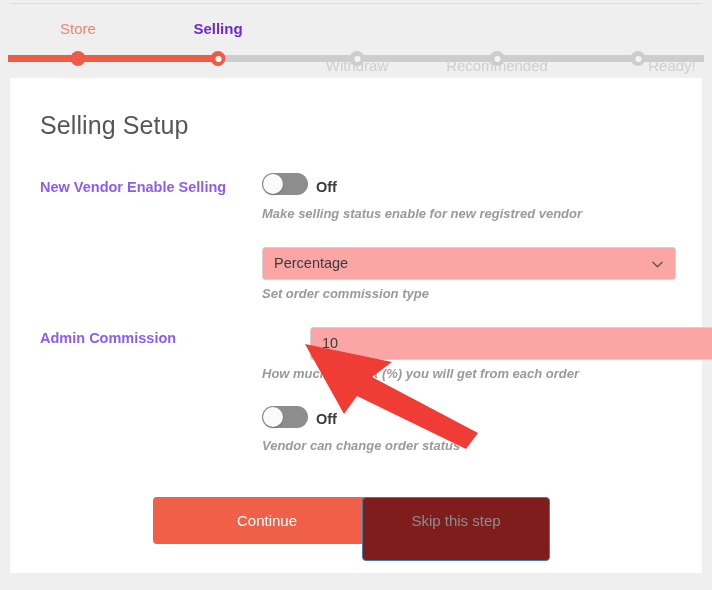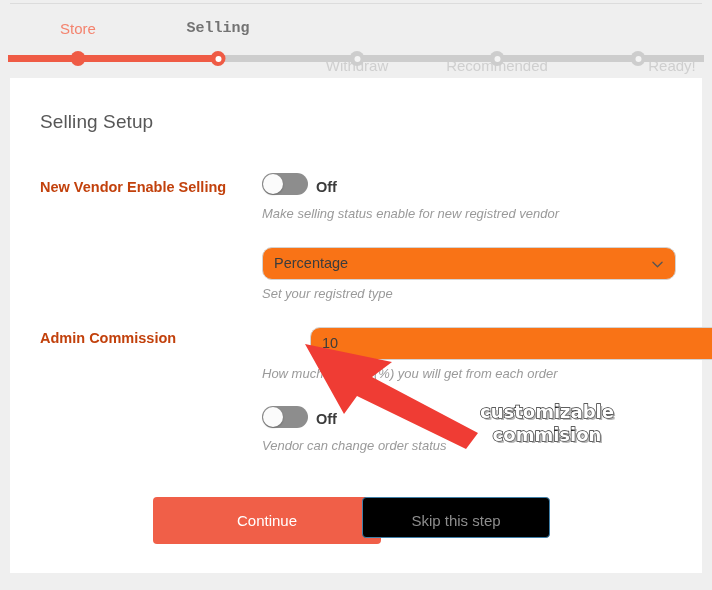--- a/index.html
+++ b/index.html
@@ -47,23 +47,22 @@
     font-size: 15px;
     line-height: 22px;
     white-space: nowrap;
     transform: translateX(-50%);
   }
   .step-label.done {
     color: #f4836e;
     font-weight: 400;
   }
   .step-label.active {
-    color: #737373;
+    color: #6d28d9;
     font-weight: 700;
-    font-family: Liberation Mono, monospace;
   }
   .step-label.todo {
     color: #cfcfcf;
     font-weight: 400;
     margin-top: 37px;
   }
 
   .track {
     position: absolute;
     left: 8px;
@@ -130,43 +129,44 @@
     width: 692px;
     height: 495px;
     background: #ffffff;
     box-sizing: border-box;
   }
 
   .card-title {
     position: absolute;
     left: 30px;
     top: 33px;
-    font-size: 19px;
+    font-size: 25px;
     color: #575757;
     font-weight: 400;
     letter-spacing: 0.1px;
   }
 
   
   .row-label {
     position: absolute;
     left: 30px;
     font-size: 14.5px;
     font-weight: 700;
-    color: #c2410c;
+    color: #8b5cf6;
     white-space: nowrap;
     text-align: right;
   }
   .help {
     position: absolute;
     left: 252px;
     font-size: 13px;
     font-style: italic;
     color: #9a9a9a;
     white-space: nowrap;
+    font-weight: bold;
   }
 
   
   .toggle {
     position: absolute;
     left: 252px;
     width: 46px;
     height: 22px;
     border-radius: 11px;
     background: #8d8d8d;
@@ -190,22 +190,22 @@
     text-align: center;
   }
 
   
   .field {
     position: absolute;
     left: 252px;
     width: 414px;
     height: 33px;
     border: 1px solid #d3d3d3;
-    border-radius: 10px;
-    background: #f97316;
+    border-radius: 3px;
+    background: #fca5a5;
     box-sizing: border-box;
   }
   .field .value {
     position: absolute;
     left: 11px;
     top: 0;
     line-height: 31px;
     font-size: 14.5px;
     color: #3c3c3c;
   }
@@ -233,22 +233,22 @@
     height: 47px;
     background: #f05f48;
     border: none;
     color: #ffffff;
     line-height: 47px;
   }
   .btn-secondary {
     left: 352px;
     top: 419px;
     width: 188px;
-    height: 41px;
-    background: #000000;
+    height: 64px;
+    background: #7f1d1d;
     border: 1px solid #3f7fa8;
     color: #8d8d8d;
     line-height: 45px;
   }
 
   
   .overlay {
     position: absolute;
     left: 0;
     top: 0;
@@ -309,21 +309,21 @@
   </div>
   <div class="toggle-text" style="top:101px;">Off</div>
   <div class="help" style="top:128px;">Make selling status enable for new registred vendor</div>
 
   <div class="field" style="top:169px;">
     <span class="value">Percentage</span>
     <svg class="chev" viewBox="0 0 12 12">
       <path d="M1 3.5 L6 8.5 L11 3.5" fill="none" stroke="#555" stroke-width="1.4" stroke-linecap="round" stroke-linejoin="round"></path>
     </svg>
   </div>
-  <div class="help" style="top:208px;">Set your registred type</div>
+  <div class="help" style="top:208px;">Set order commission type</div>
 
   <div class="row-label" style="top:252px;">Admin Commission</div>
   <div class="field" style="top:249px;margin-left:48px;">
     <span class="value">10</span>
   </div>
   <div class="help" style="top:288px;">How much amount (%) you will get from each order</div>
 
   <div class="toggle" style="top:328px;">
     <div class="knob"></div>
   </div>
@@ -338,17 +338,13 @@
   <svg width="712" height="590" viewBox="0 0 712 590">
     <path d="M305 344
              L392 362
              L372 377
              L478 433
              L466 449
              L357 396
              L344 414
              Z" fill="#ef3c34"></path>
   </svg>
-  <div class="anno-text">
-    <div>customizable</div>
-    <div>commision</div>
-  </div>
 </div>
 
 </body></html>

